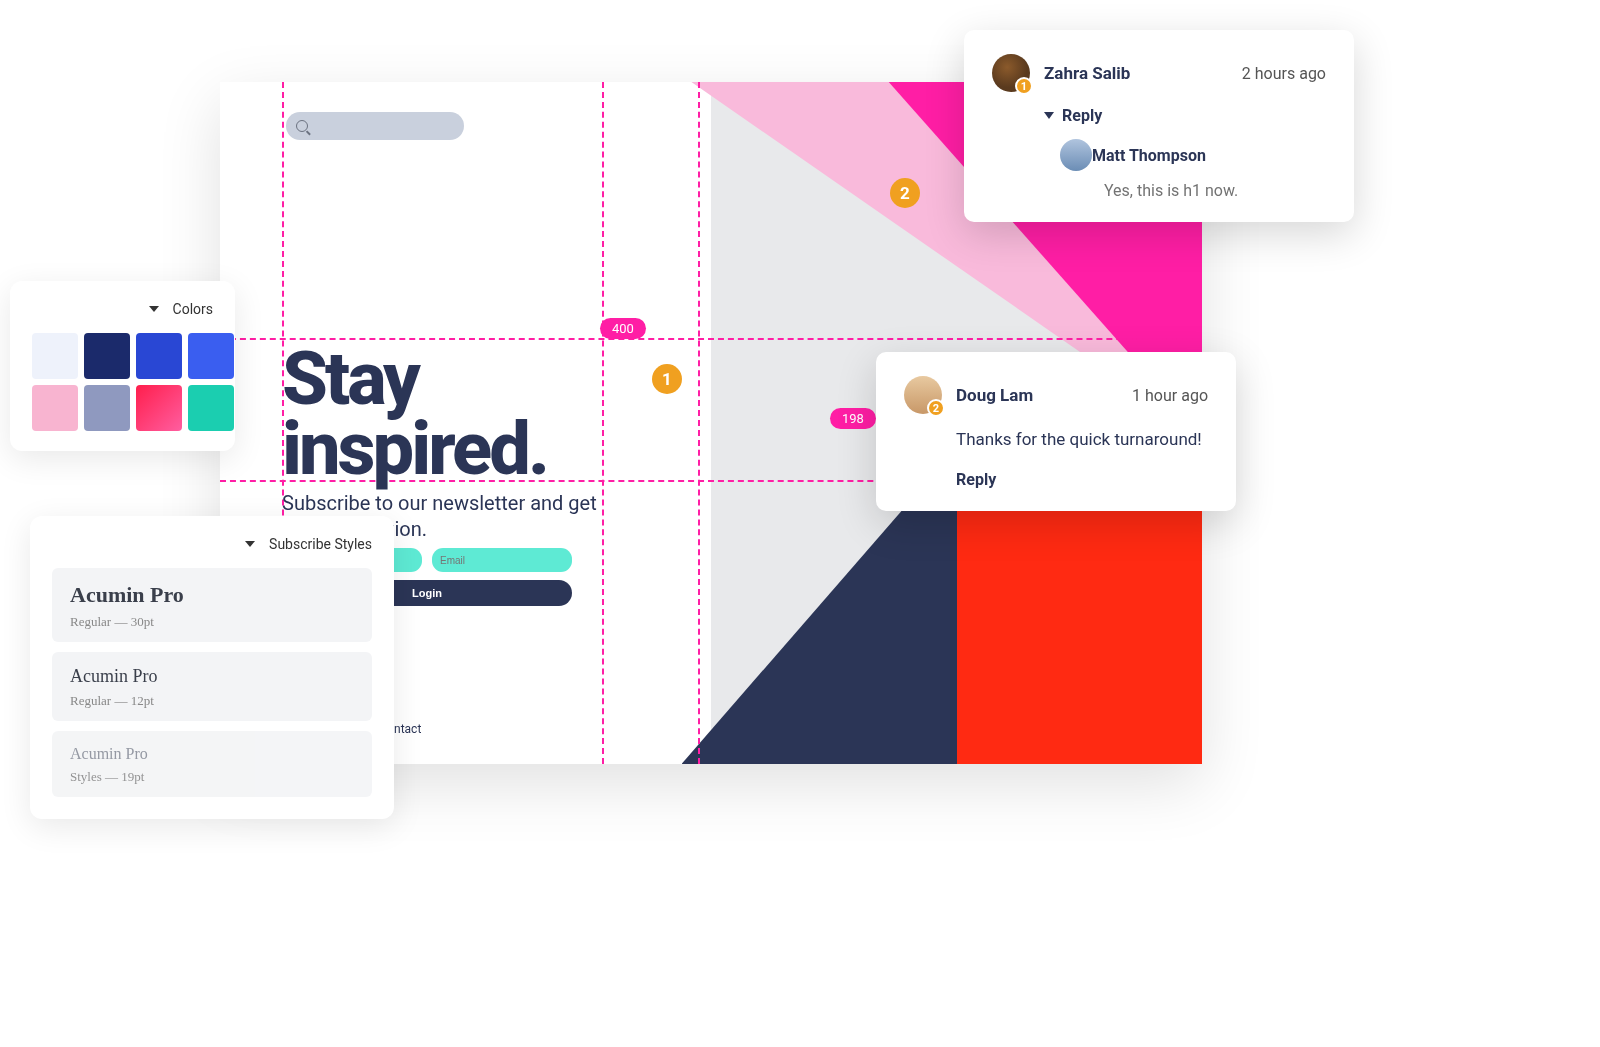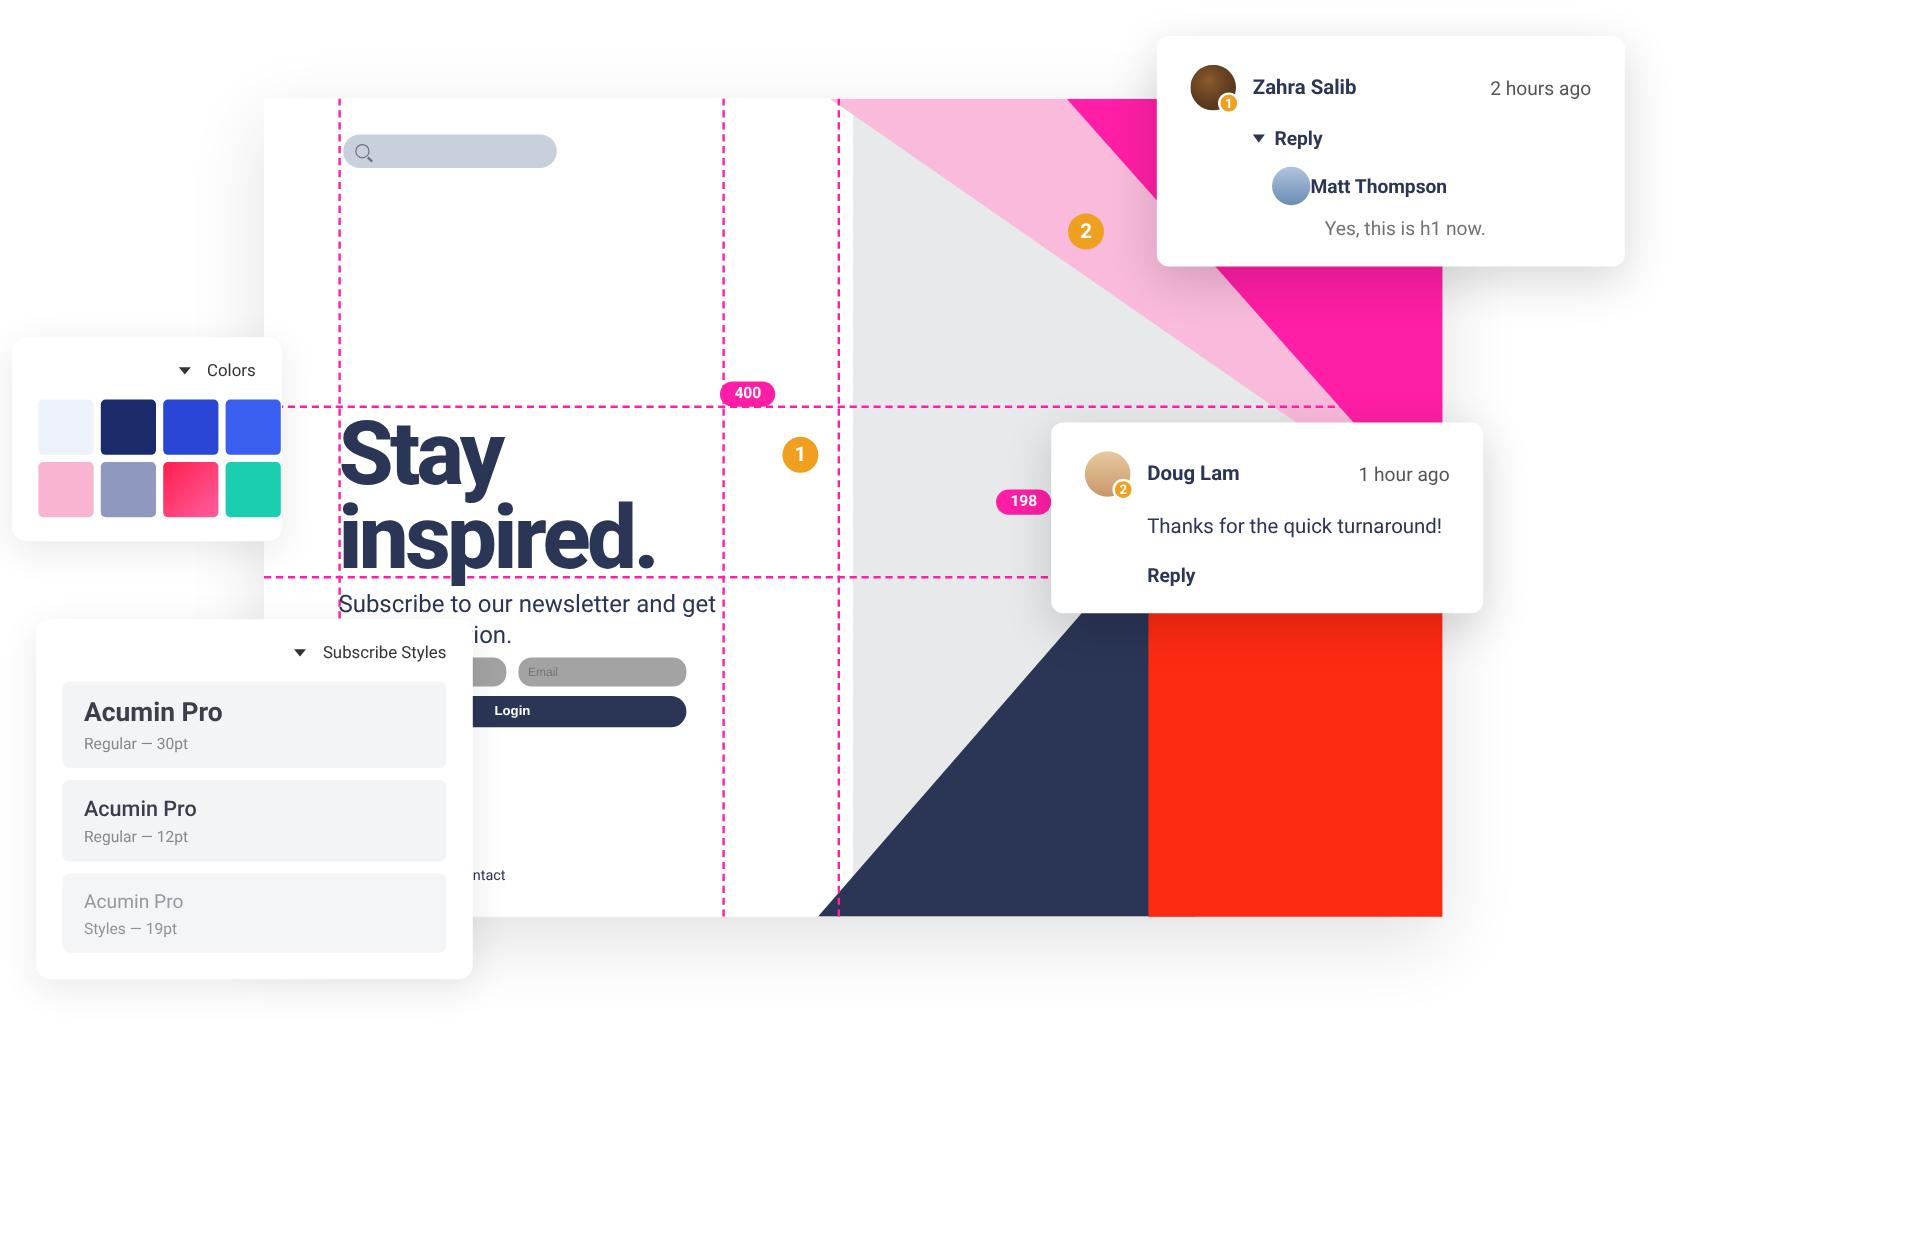--- a/index.html
+++ b/index.html
@@ -78,21 +78,21 @@
 .gv3 { left: 478px; }
 .gh1 { top: 256px; }
 .gh2 { top: 398px; }
 
 
 .measure-badge {
   position: absolute;
   background: #ff1ea5;
   color: #fff;
   font-size: 13px;
-  font-weight: 700;
+  font-weight: 400;
   padding: 3px 12px;
   border-radius: 12px;
   display: inline-block;
 }
 .mb1 { left: 380px; top: 236px; }
 .mb2 { left: 610px; top: 326px; }
 
 
 .marker {
   position: absolute;
@@ -148,21 +148,21 @@
 .form-row {
   position: absolute;
   left: 62px;
   top: 466px;
   display:flex;
   gap: 10px;
 }
 .form-input {
   width: 140px;
   height: 24px;
-  background: #a3a3a3;
+  background: #5eead4;
   border: none;
   border-radius: 11px;
   font-size: 10px;
   padding: 0 8px;
   color: #2b3556;
 }
 .login-btn {
   position: absolute;
   left: 62px;
   top: 498px;
@@ -195,21 +195,21 @@
 }
 .panel-colors { left: 10px; top: 281px; width: 225px; }
 .panel-header { display:flex; align-items:center; gap: 14px; margin-bottom: 16px; justify-content: flex-end; }
 .chevron { width:0; height:0; border-left:5px solid transparent; border-right:5px solid transparent; border-top:6px solid #333; }
 .panel-title { font-size: 14px; color: #333; }
 .swatch-grid { display:grid; grid-template-columns: repeat(4, 46px); gap: 6px; }
 .swatch { width:46px; height:46px; border-radius:4px; }
 
 
 .panel-styles { left: 30px; top: 516px; width: 364px; padding-bottom: 12px;}
-.style-item { background:#f3f4f6; border-radius:6px; padding:14px 18px 12px; margin-bottom:10px; }
+.style-item { background:#f3f4f6; border-radius:6px; padding:14px 18px 12px; margin-bottom:10px;font-family:Liberation Serif, serif; }
 .style-name { color:#3a3f4b; font-weight:700; margin-bottom:6px; }
 .style-meta { color:#888; font-size:13px; }
 .s1 .style-name { font-size:22px; }
 .s2 .style-name { font-size:18px; font-weight:500; }
 .s3 .style-name { font-size:16px; font-weight:400; color:#8a8f9a;}
 .s3 { opacity: 0.9; }
 
 
 .comment-card {
   position: absolute;

